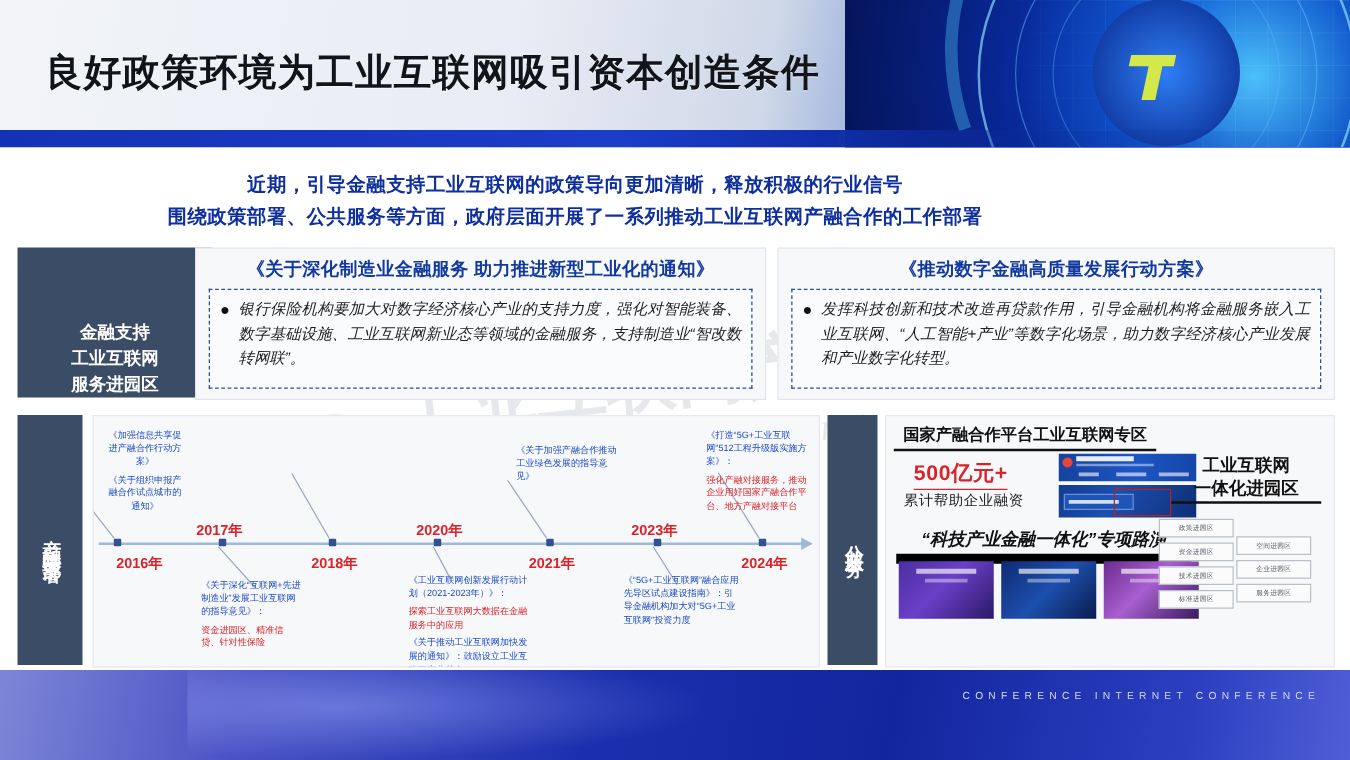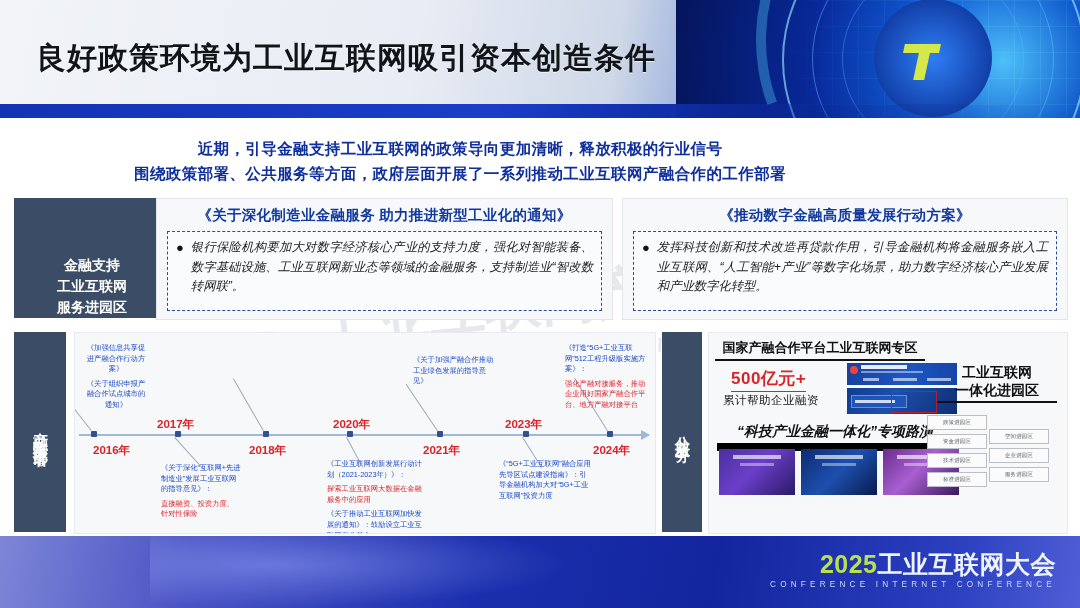--- a/index.html
+++ b/index.html
@@ -233,21 +233,21 @@
     <div class="lead" style="left:448px;top:104px;width:36px;transform:rotate(58deg);"></div>
     <div class="lead" style="left:532px;top:98px;width:62px;transform:rotate(-122deg);"></div>
 
     <div class="tnote" style="left:10px;top:10px;width:62px;text-align:center;">
       <p><span class="bl">《加强信息共享促进产融合作行动方案》</span></p>
       <p><span class="bl">《关于组织申报产融合作试点城市的通知》</span></p>
     </div>
 
     <div class="tnote" style="left:86px;top:130px;width:80px;">
       <p><span class="bl">《关于深化“互联网+先进制造业”发展工业互联网的指导意见》：</span></p>
-      <p><span class="rd">直接融资、投资力度、针对性保险</span></p>
+      <p><span class="rd">资金进园区、精准信贷、针对性保险</span></p>
     </div>
 
 
     <div class="tnote" style="left:252px;top:126px;width:96px;">
       <p><span class="bl">《工业互联网创新发展行动计划（2021-2023年）》：</span></p>
       <p><span class="rd">探索工业互联网大数据在金融服务中的应用</span></p>
       <p><span class="bl">《关于推动工业互联网加快发展的通知》：鼓励设立工业互联网产业基金</span></p>
     </div>
 
     <div class="tnote" style="left:338px;top:22px;width:84px;">
@@ -323,20 +323,17 @@
         <div class="tag">空间进园区</div>
         <div class="tag">企业进园区</div>
         <div class="tag">服务进园区</div>
       </div>
     </div>
   </div>
 
   <div class="footer">
     <div class="fglow"></div>
     <div class="flogo">
-      <div class="l1">
-        <span class="y">2025</span><span class="w">工业互联网大会</span>
-      </div>
       <div class="l2">CONFERENCE INTERNET CONFERENCE</div>
     </div>
   </div>
 
 </div>
 
 </body></html>

